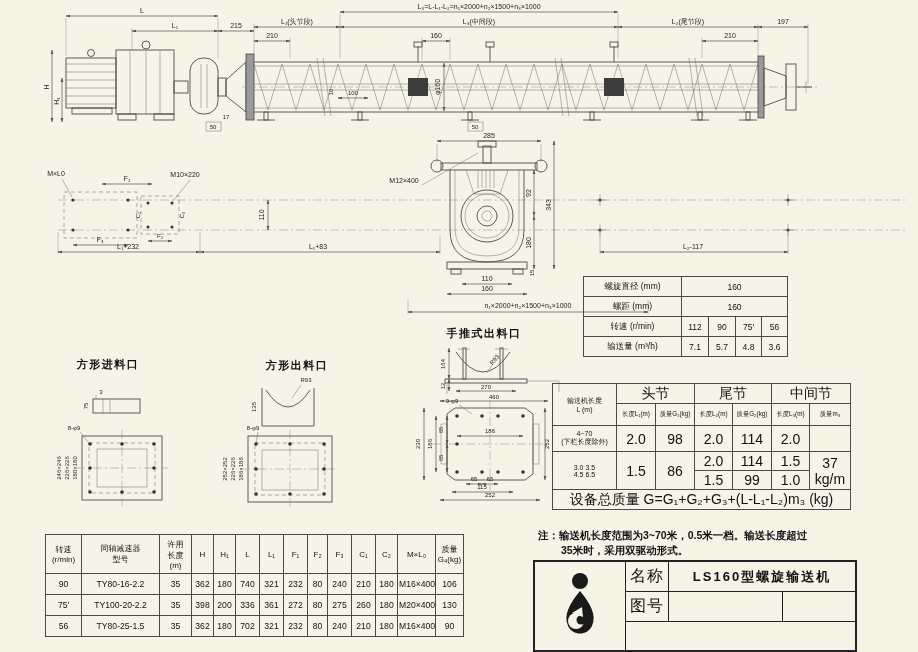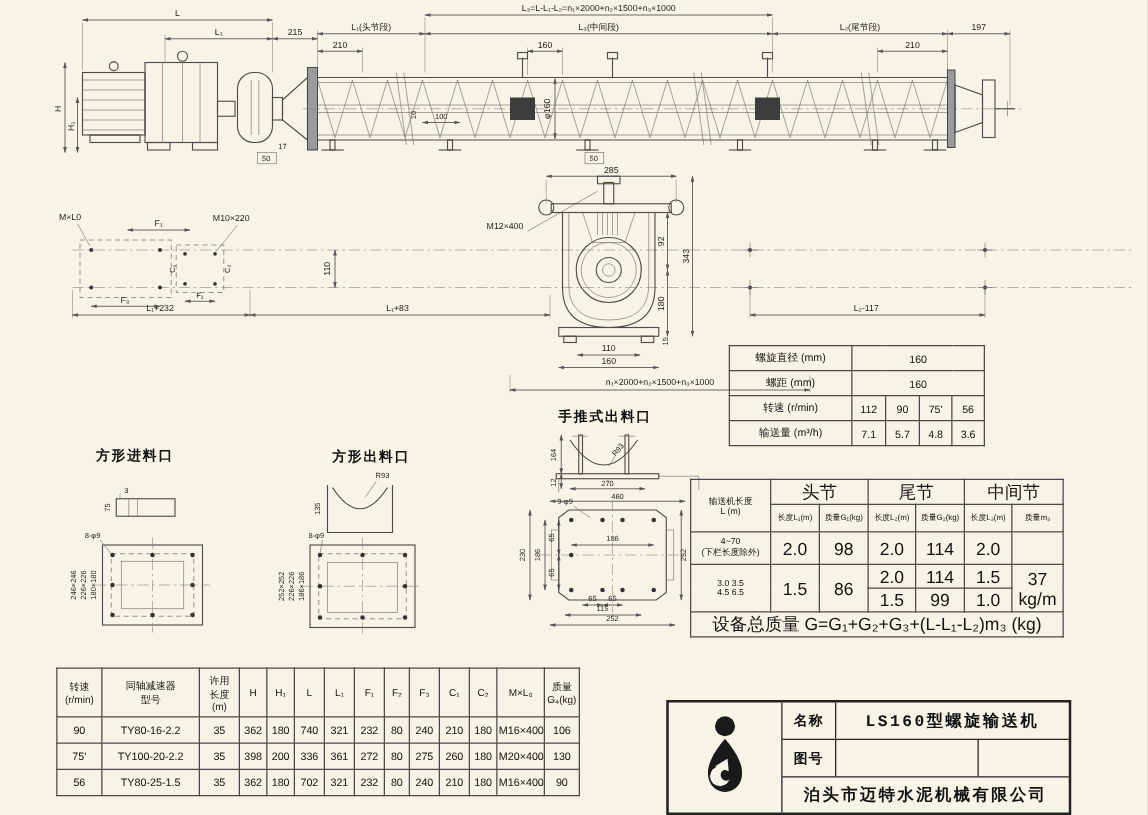--- a/index.html
+++ b/index.html
@@ -37,23 +37,23 @@
   .note{left:538px;top:528px;width:375px;font-size:10.5px;font-weight:bold;line-height:1.4;color:#111;}
   .note .l2{padding-left:23px;}
   
   .tb{left:533px;top:560px;width:320px;height:88px;border:2px solid #222;display:flex;background:transparent;}
   .tb-logo{width:90px;border-right:1.5px solid #222;display:flex;align-items:center;justify-content:center;}
   .tb-right{flex:1;display:flex;flex-direction:column;}
   .tb-row{display:flex;border-bottom:1.5px solid #222;height:29px;}
   .tb-row3{flex:1;display:flex;align-items:center;justify-content:center;
            font-size:13px;font-weight:bold;letter-spacing:2px;}
   .tb-lab{width:42px;border-right:1.5px solid #222;display:flex;align-items:center;justify-content:center;
-          font-size:11px;font-weight:bold;letter-spacing:1px;}
+          font-size:16px;font-weight:normal;letter-spacing:1px;}
   .tb-val{flex:1;display:flex;align-items:center;justify-content:center;
-          font-size:13px;font-weight:bold;letter-spacing:2px;font-family:Liberation Mono, monospace;}
+          font-size:13px;font-weight:bold;letter-spacing:2px;}
   .tb-sub{width:72px;border-left:1.5px solid #222;}
 </style>
 </head>
 <body>
 
 <div class="page">
 
 <svg class="draw" width="918" height="652" viewBox="0 0 918 652">
   <defs>
     <marker id="ar" viewBox="0 0 10 10" refX="9" refY="5" markerWidth="7" markerHeight="7" orient="auto-start-reverse">
@@ -588,20 +588,22 @@
       <td>210</td>
       <td>180</td>
       <td>M16×400</td>
       <td>90</td>
     </tr>
   </tbody>
       </table>
 </div>
 
 <div class="panel note">
+  <div class="l1">注：输送机长度范围为3~70米，0.5米一档。输送长度超过</div>
+  <div class="l2">35米时，采用双驱动形式。</div>
 </div>
 
 <div class="panel tb">
   <div class="tb-logo">
     <svg width="56" height="74" viewBox="0 0 56 74">
       <circle cx="28" cy="12" r="8" fill="#1a1a1a"></circle>
       <path d="M28,22 C18,34 11,46 16,57 C21,67 35,67 40,57 C45,46 38,34 28,22 Z" fill="#1a1a1a"></path>
       <circle cx="24" cy="52" r="8" fill="#f6f3e7"></circle>
       <circle cx="29" cy="51" r="4.5" fill="#1a1a1a"></circle>
       <path d="M20,44 L30,38 L31,48 Z" fill="#f6f3e7"></path>
@@ -610,17 +612,16 @@
   <div class="tb-right">
     <div class="tb-row">
       <div class="tb-lab">名称</div>
       <div class="tb-val">LS160型螺旋输送机</div>
     </div>
     <div class="tb-row">
       <div class="tb-lab">图号</div>
       <div class="tb-val"></div>
       <div class="tb-sub"></div>
     </div>
-    <div class="tb-row3">泊头市迈特水泥机械有限公司</div>
   </div>
 </div>
 
 </div>
 
 </body></html>

